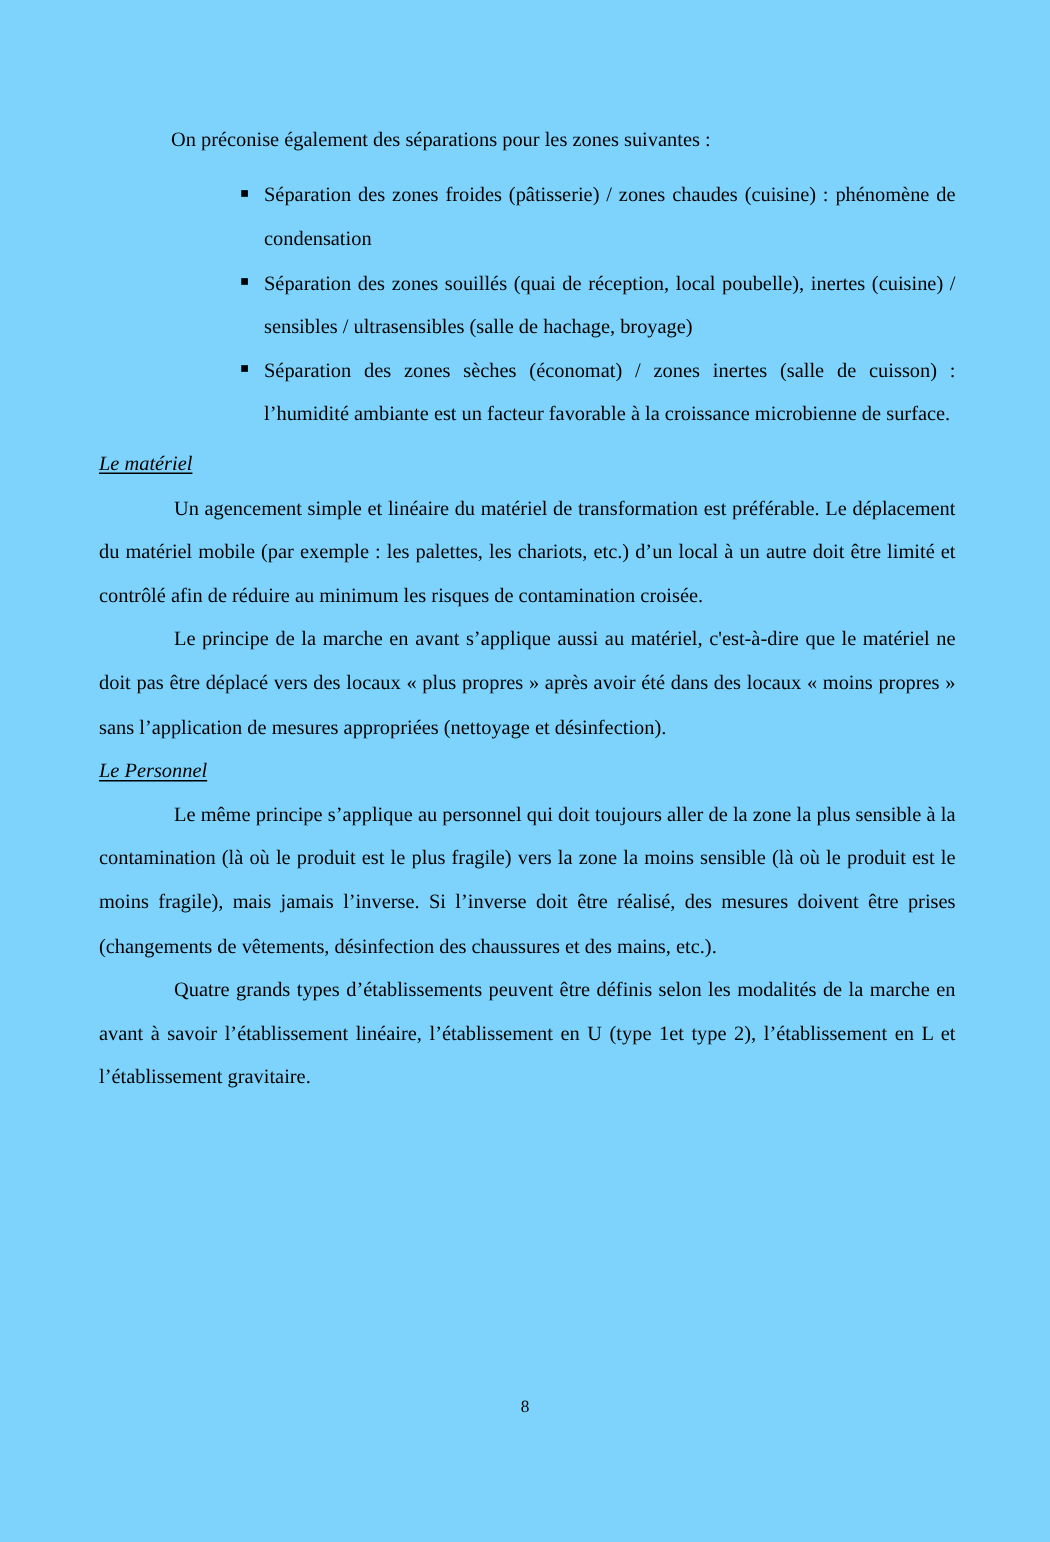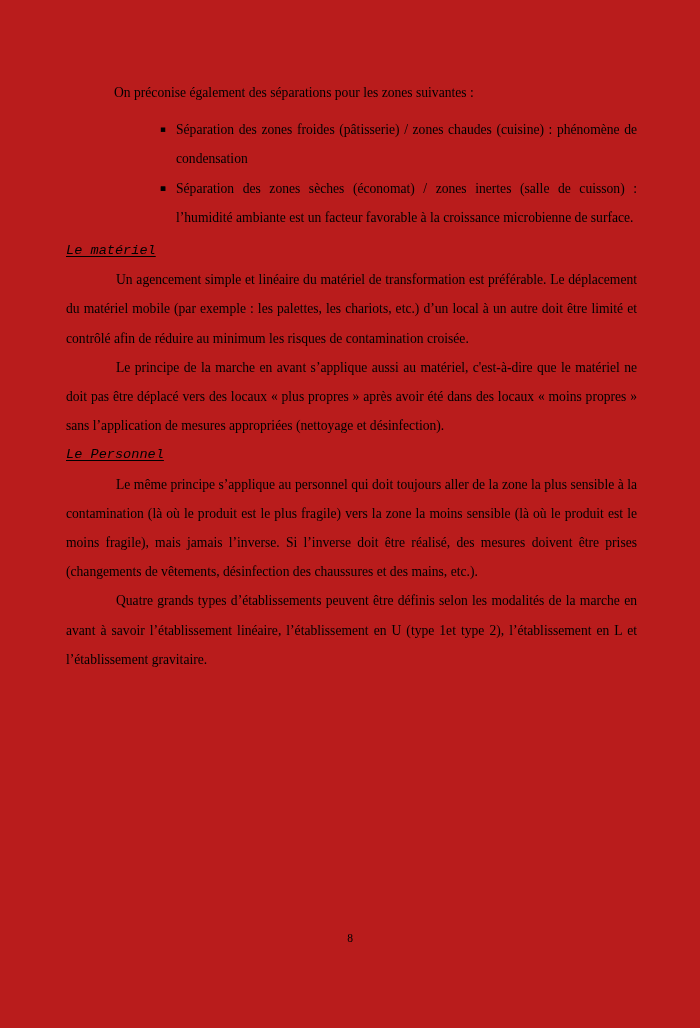--- a/index.html
+++ b/index.html
@@ -16,21 +16,21 @@
     color: #000000;
     -webkit-font-smoothing: antialiased;
   }
 
   .page {
     position: absolute;
     left: 0;
     top: 0;
     width: 700px;
     height: 1028px;
-    background: #b91c1c;
+    background: #7dd3fc;
     overflow: hidden;
   }
 
   
   .content {
     position: absolute;
     left: 66px;
     top: 78px;
     width: 571px;
   }
@@ -80,21 +80,20 @@
   }
 
   
   .gap-sm { height: 8px; }
   .gap-xs { height: 4px; }
 
   .heading-wrap {
     margin: 0;
     font-size: 13.6px;
     line-height: 29.2px;
-    font-family: Liberation Mono, monospace;
   }
   .heading-wrap .h-inline {
     font-style: italic;
     text-decoration: underline;
     text-underline-offset: 1.5px;
   }
 
   .page-number {
     position: absolute;
     left: 0;
@@ -117,20 +116,21 @@
 
     <div class="gap-sm"></div>
 
     <ul class="bullet-list">
       <li class="bullet-item">
         <span class="marker">▪</span>
         <span>Séparation des zones froides (pâtisserie) / zones chaudes (cuisine) : phénomène de condensation</span>
       </li>
       <li class="bullet-item">
         <span class="marker">▪</span>
+        <span>Séparation des zones souillés (quai de réception, local poubelle), inertes (cuisine) / sensibles / ultrasensibles (salle de hachage, broyage)</span>
       </li>
       <li class="bullet-item">
         <span class="marker">▪</span>
         <span>Séparation des zones sèches (économat) / zones inertes (salle de cuisson) : l’humidité ambiante est un facteur favorable à la croissance microbienne de surface.</span>
       </li>
     </ul>
 
     <div class="gap-xs"></div>
 
     <p class="heading-wrap">

